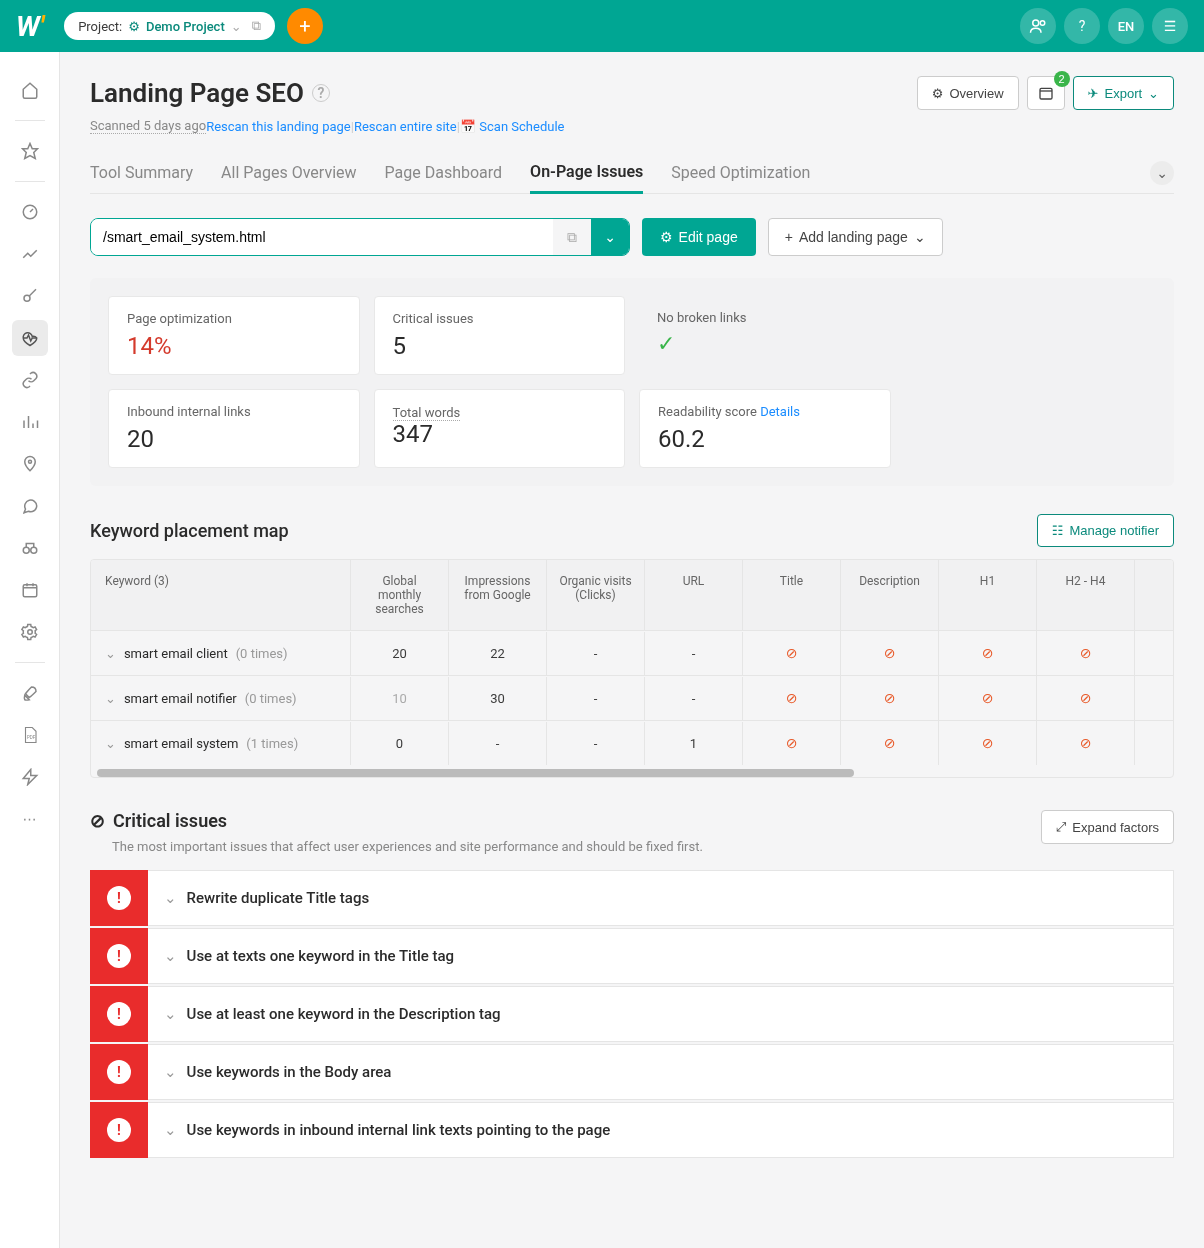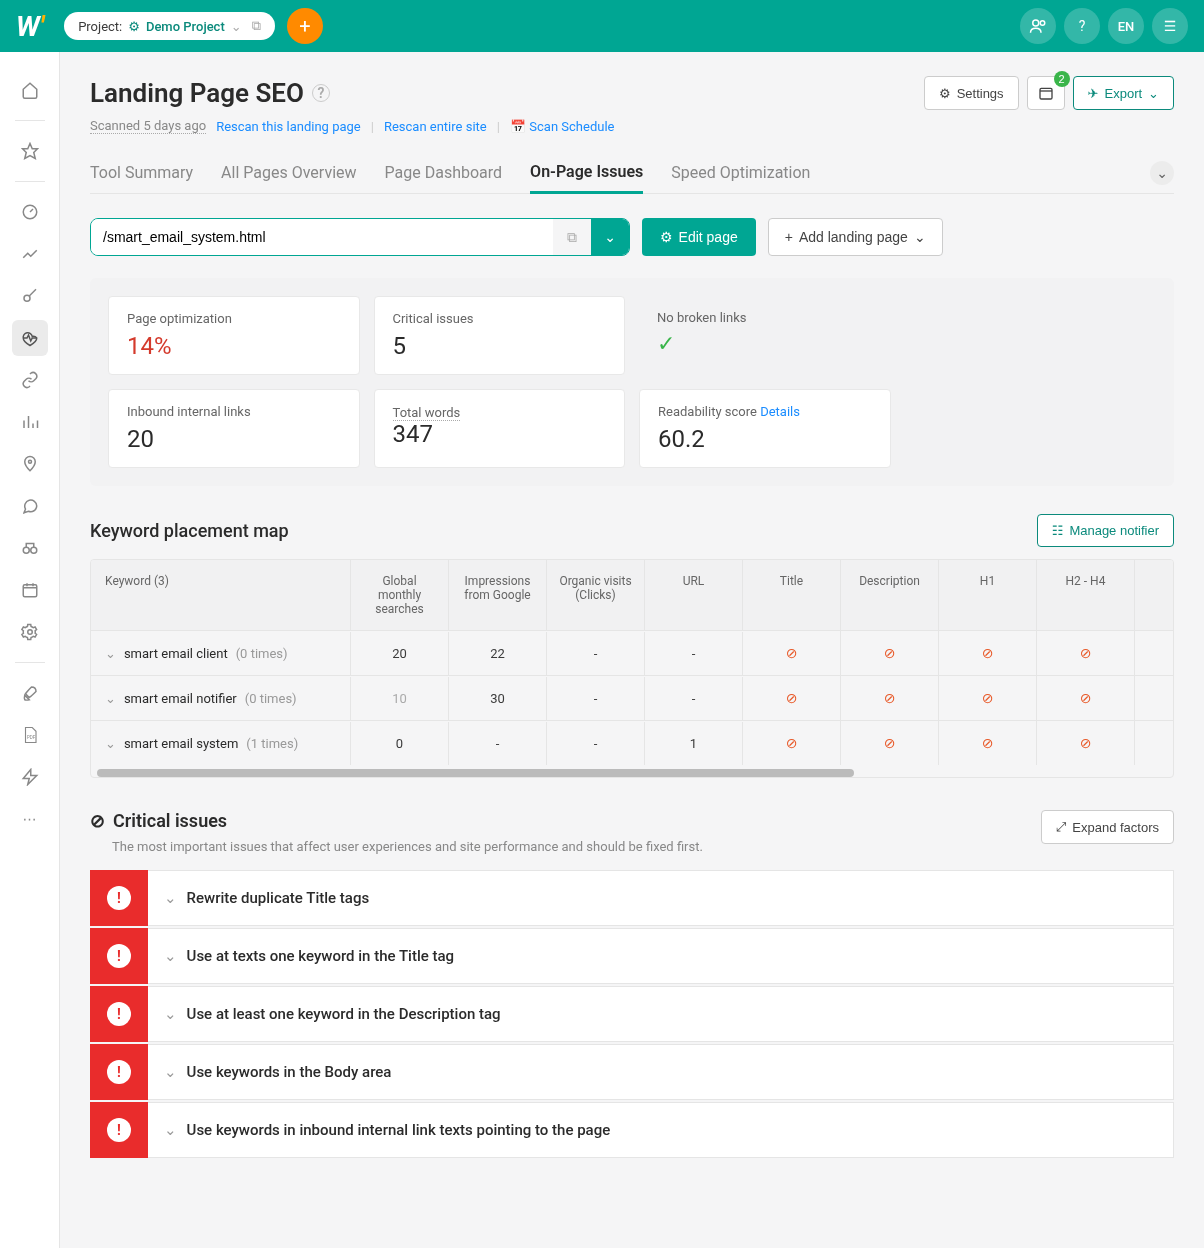--- a/index.html
+++ b/index.html
@@ -19,21 +19,21 @@
 .sidebar hr { width: 30px; border: none; border-top: 1px solid #e5e5e5; margin: 6px 0; }
 .content { flex: 1; padding: 24px 30px; }
 .page-head { display: flex; align-items: center; justify-content: space-between; margin-bottom: 8px; }
 .page-title { font-size: 26px; font-weight: 600; color: #2b2b2b; display: flex; align-items: center; gap: 8px; }
 .page-title .q { font-size: 14px; color: #aaa; border: 1px solid #ccc; border-radius: 50%; width: 18px; height: 18px; display: inline-flex; align-items: center; justify-content: center; }
 .head-actions { display: flex; gap: 8px; }
 .btn { border: 1px solid #ccc; background: #fff; padding: 8px 14px; border-radius: 4px; cursor: pointer; font-size: 13px; display: inline-flex; align-items: center; gap: 6px; color: #444; }
 .btn.teal { color: #0b8a7c; border-color: #0b8a7c; }
 .btn.icon-only { padding: 8px 10px; position: relative; }
 .badge-num { position: absolute; top: -6px; right: -6px; background: #3ab54a; color: #fff; font-size: 11px; border-radius: 50%; width: 16px; height: 16px; display: flex; align-items: center; justify-content: center; }
-.subhead { font-size: 13px; color: #888; display: flex; gap: 10px; align-items: center; margin-bottom: 18px; }
+.subhead { font-size: 13px; color: #888; display: flex; gap: 0; align-items: center; margin-bottom: 18px; }
 .subhead .link { color: #1a8cff; cursor: pointer; }
 .subhead .sep { color: #ccc; }
 .scanned { border-bottom: 1px dotted #aaa; }
 .tabs { display: flex; gap: 28px; border-bottom: 1px solid #e5e5e5; margin-bottom: 24px; align-items: center; }
 .tabs .tab { padding: 10px 0; color: #888; cursor: pointer; font-size: 16px; }
 .tabs .tab.active { color: #2b2b2b; font-weight: 600; border-bottom: 3px solid #00a693; margin-bottom: -1px; }
 .tabs .tab-more { margin-left: auto; width: 24px; height: 24px; background: #ececec; border-radius: 50%; display:flex; align-items:center; justify-content:center; color:#666; cursor:pointer; }
 .url-row { display: flex; gap: 12px; margin-bottom: 22px; }
 .url-input-wrap { flex: 1; display: flex; border: 1px solid #00a693; border-radius: 8px; overflow: hidden; max-width: 540px; }
 .url-input { flex: 1; padding: 10px 12px; border: none; font-size: 14px; outline: none; }
@@ -204,21 +204,21 @@
     <div class="icon">⋯</div>
   </div>
 
   <div class="content">
     <div class="page-head">
       <div class="page-title">
         <span>Landing Page SEO</span>
         <span class="q">?</span>
       </div>
       <div class="head-actions">
-        <button class="btn">⚙ <span>Settings</span></button>
+        <button class="btn">⚙ <span>Overview</span></button>
         <button class="btn icon-only">
           <svg width="16" height="16" viewBox="0 0 24 24" fill="none" stroke="currentColor" stroke-width="2">
               <rect x="3" y="5" width="18" height="16" rx="2"></rect>
               <path d="M3 9h18"></path>
             </svg>
           <span class="badge-num">2</span>
         </button>
         <button class="btn teal">✈ <span>Export</span> ⌄</button>
       </div>
     </div>

